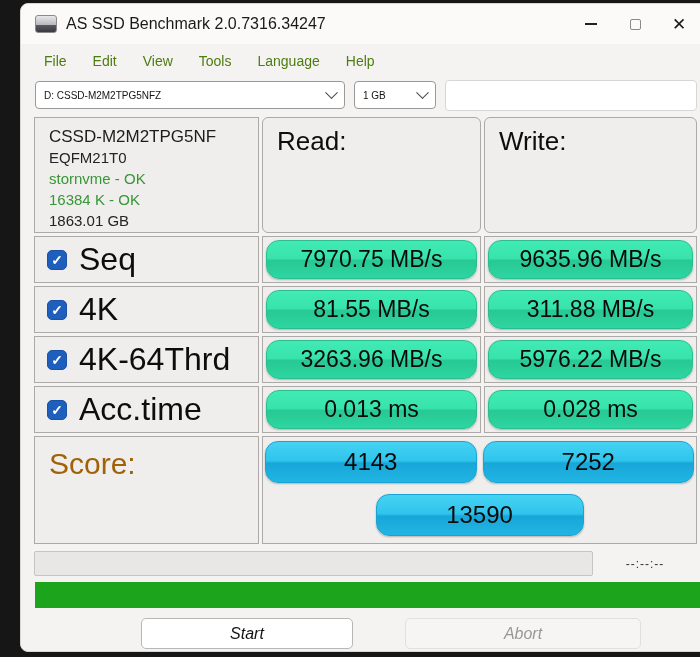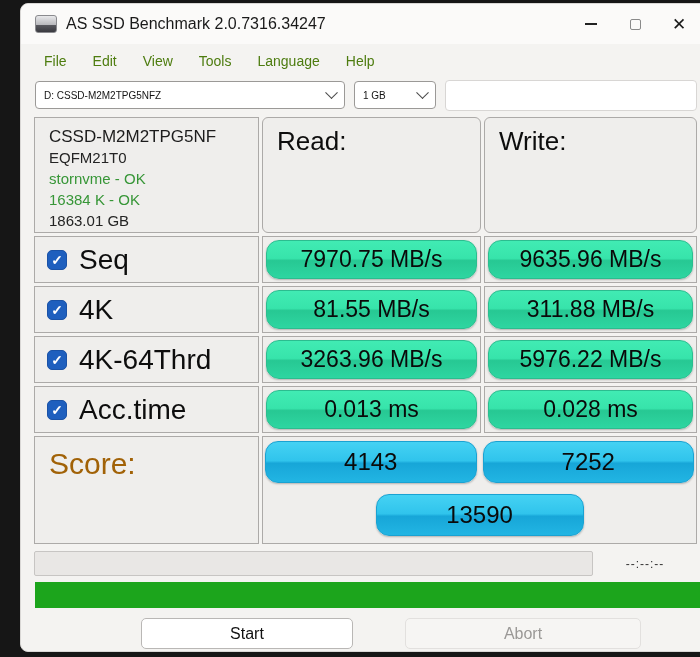--- a/index.html
+++ b/index.html
@@ -68,21 +68,21 @@
   .info-line { font-size:15px; color:#242424; }
   .info-green { font-size:15px; color:#379637; }
   .col-header { font-size:26px; color:#0d0d0d; padding:8px 0 0 14px;border-radius:6px; }
   .bench-label-cell { display:flex; align-items:center; padding-left:12px; gap:12px; }
   .checkbox {
     width:20px; height:20px; background:#1e5fbe; border:1px solid #17ay;
     border:1px solid #1a52a6; border-radius:5px;
     display:flex; align-items:center; justify-content:center; flex:none;
   }
   .checkbox::after { content:"✓"; color:#fff; font-size:14px; font-weight:bold; line-height:1; }
-  .bench-label { font-size:28px; color:#0d0d0d;text-align:right; }
+  .bench-label { font-size:32px; color:#0d0d0d;text-align:right; }
   .pill-cell { display:flex; align-items:stretch; padding:3px; }
   .pill {
     flex:1; display:flex; align-items:center; justify-content:center;
     border-radius:13px; font-size:23px; color:#0a0a0a;
     box-shadow:0 1px 2px rgba(0,0,0,0.25);
   }
   .pill-green {
     background:linear-gradient(180deg,#41ebb3 0%,#37e4ab 47%,#27c893 53%,#2ed6a1 100%);
     border:1px solid #2bbd8f;
   }
@@ -100,21 +100,21 @@
   .status-row { margin:7px 10px 0 13px; display:flex; align-items:center; flex:none; }
   .status-inset {
     flex:1; height:25px; background:#e9e7e5; border:1px solid #c7c5c3; border-radius:2px;
   }
   .time-label { width:104px; text-align:center; font-size:12px; color:#333; letter-spacing:1px; }
   .progress-green { margin:6px 2px 0 14px; height:26px; background:#1ca51c; flex:none; }
   
   .button-row { margin-top:10px; display:flex; flex:none; }
   .btn {
     height:31px; border-radius:5px; font-size:16px;
-    display:flex; align-items:center; justify-content:center;
+    display:flex; align-items:center; justify-content:center;font-style:italic;
   }
   .btn-start { margin-left:120px; width:212px; background:#fff; border:1px solid #b9b7b5; color:#111; }
   .btn-abort { margin-left:52px; width:236px; background:#f6f5f3; border:1px solid #e2e0de; color:#9a9896; }
 </style>
 </head>
 <body>
 
 <div class="window">
 
   <div class="titlebar">

